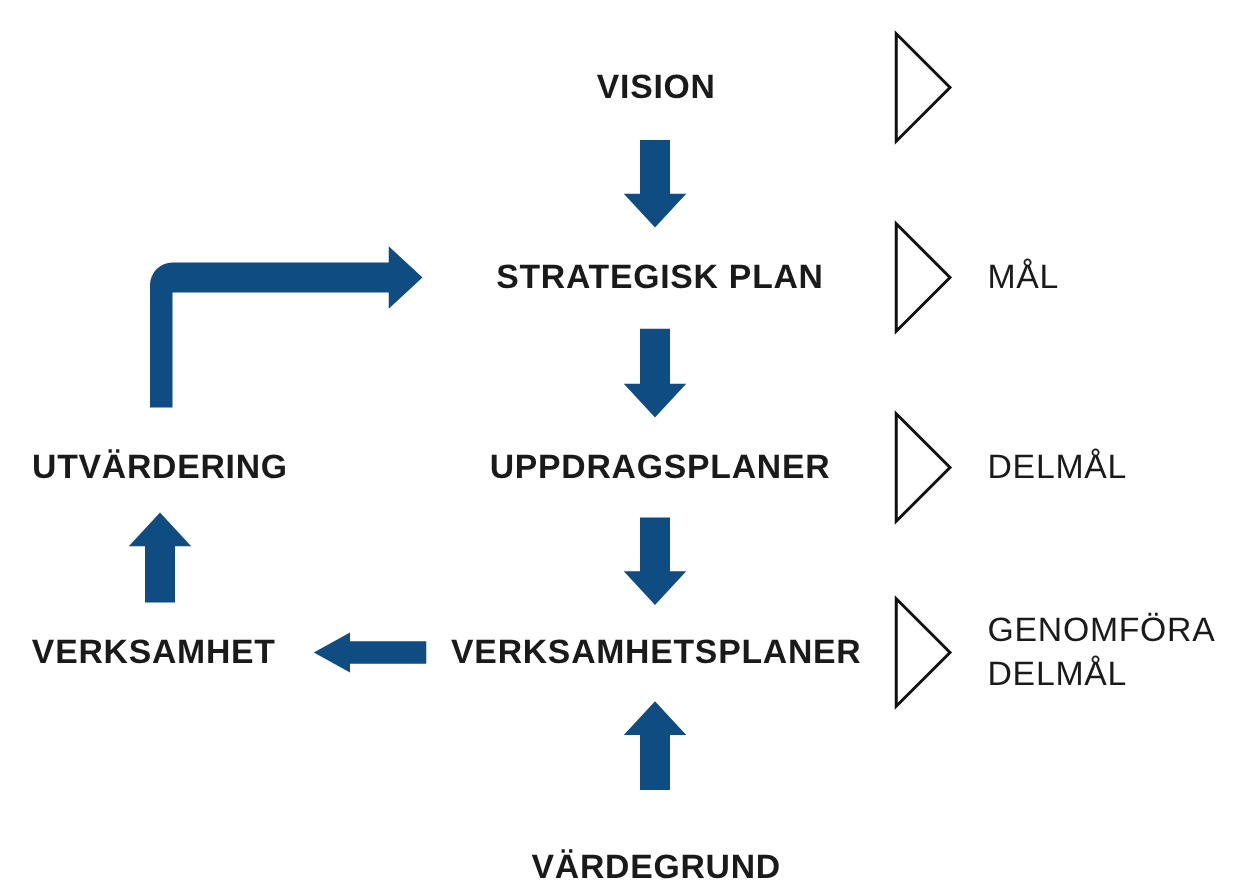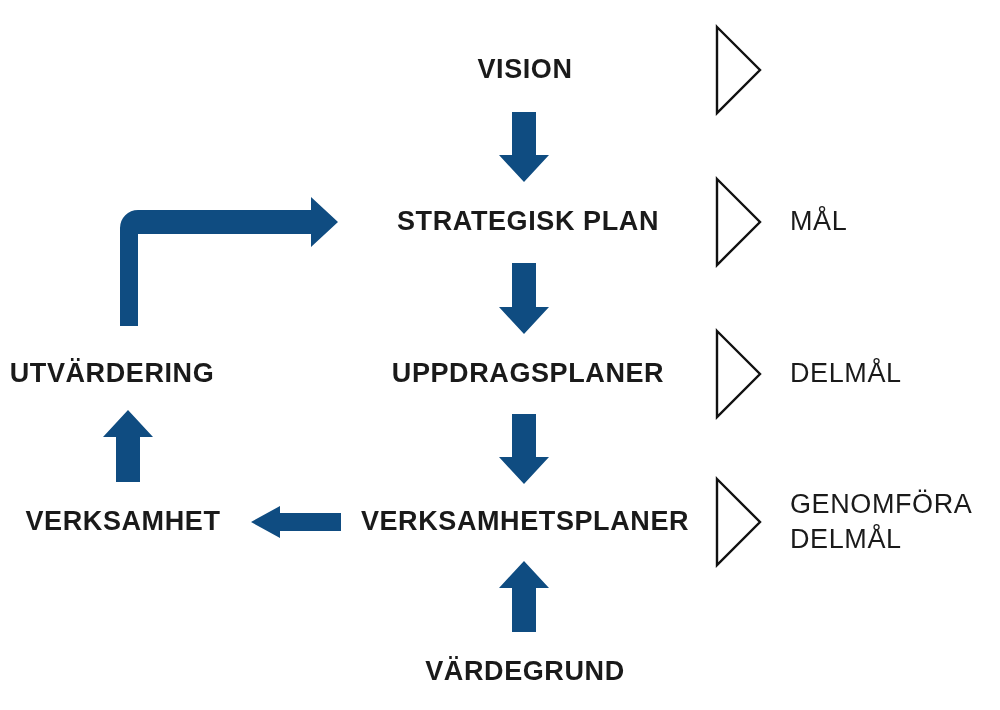--- a/index.html
+++ b/index.html
@@ -102,23 +102,23 @@
     <polygon points="717,27 760,70 717,113" fill="none" stroke="#111111" stroke-width="2.4"></polygon>
     <polygon points="717,179 760,222 717,265" fill="none" stroke="#111111" stroke-width="2.4"></polygon>
     <polygon points="717,331 760,374 717,417" fill="none" stroke="#111111" stroke-width="2.4"></polygon>
     <polygon points="717,479 760,522 717,565" fill="none" stroke="#111111" stroke-width="2.4"></polygon>
   </svg>
 
   <div class="node-label" style="left:525px; top:70px;">VISION</div>
   <div class="node-label" style="left:528px; top:222px;">STRATEGISK PLAN</div>
   <div class="node-label" style="left:528px; top:374px;">UPPDRAGSPLANER</div>
   <div class="node-label" style="left:525px; top:522px;">VERKSAMHETSPLANER</div>
-  <div class="node-label" style="left:525px; top:672px;">VÄRDEGRUND</div>
+  <div class="node-label" style="left:525px; top:694px;">VÄRDEGRUND</div>
 
   <div class="node-label" style="left:123px; top:522px;">VERKSAMHET</div>
-  <div class="node-label" style="left:112px; top:374px;">UTVÄRDERING</div>
+  <div class="node-label" style="left:128px; top:374px;">UTVÄRDERING</div>
 
   <div class="outcome-label" style="left:790px; top:222px;">MÅL</div>
   <div class="outcome-label" style="left:790px; top:374px;">DELMÅL</div>
   <div class="outcome-label" style="left:790px; top:522px;">GENOMFÖRA
 DELMÅL</div>
 
 </div>
 
 </body></html>

